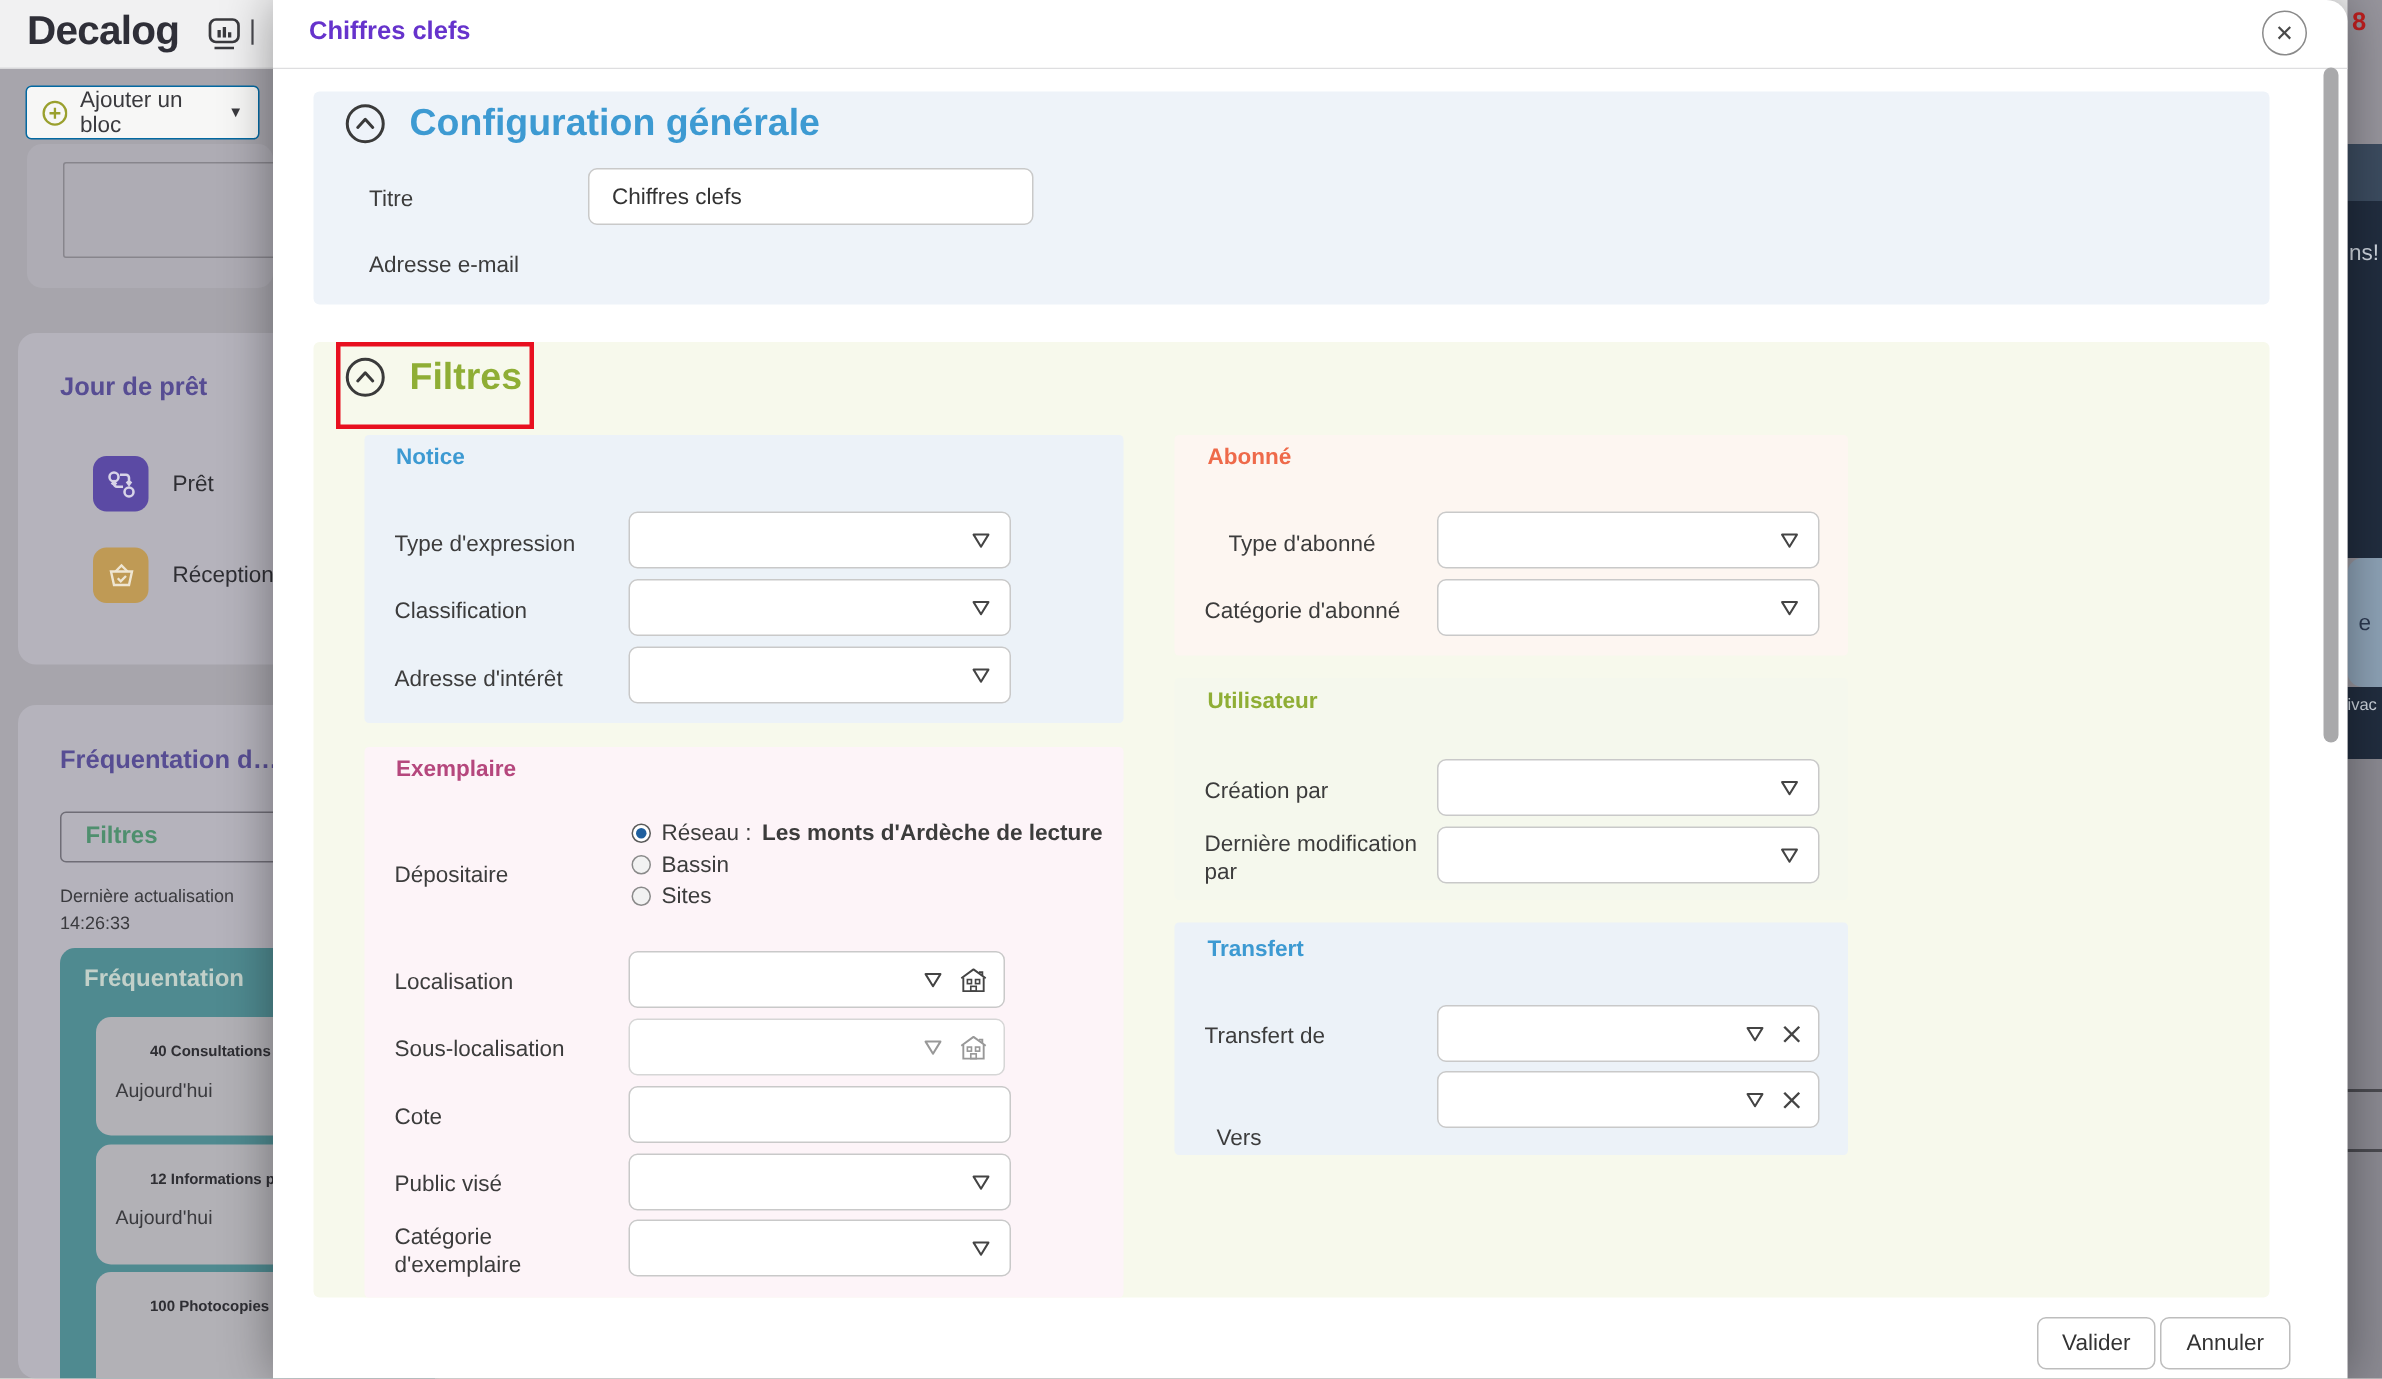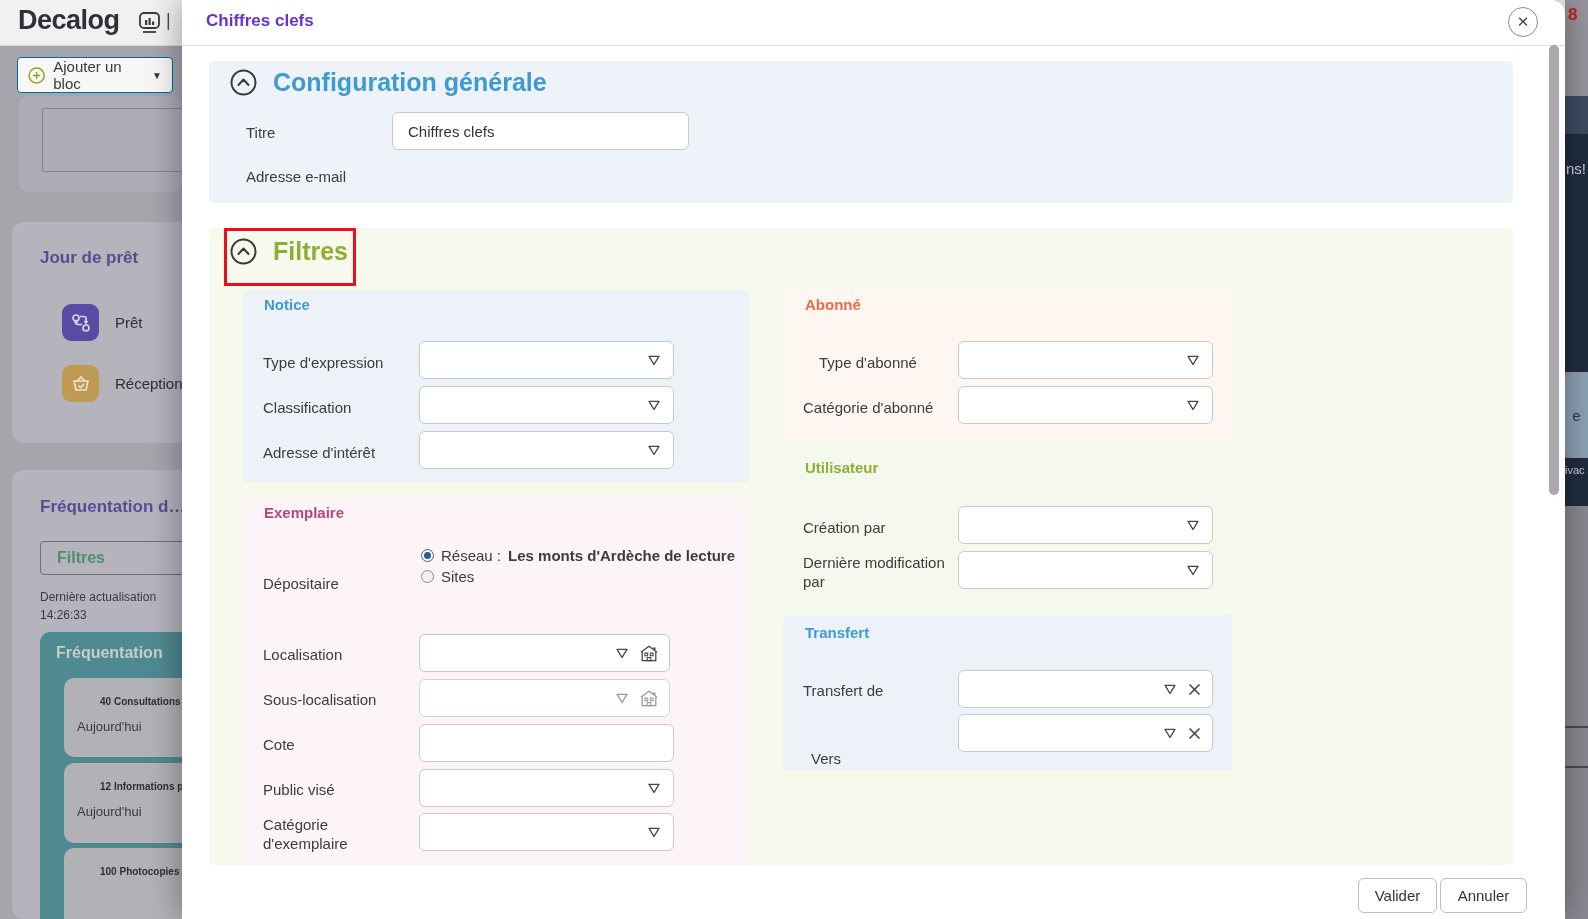--- a/index.html
+++ b/index.html
@@ -256,20 +256,24 @@
   <div class="panel-title t-magenta" style="position:absolute;left:21px;top:6px;">Exemplaire</div>
   <div class="lbl" style="position:absolute;left:20px;top:76px;">Dépositaire</div>
   <div style="position:absolute;left:178px;top:47px;display:flex;flex-direction:column;gap:0;">
     <label class="radio-row">
       <span class="radio checked"></span>
       <span>Réseau :</span>
       <b>Les monts d'Ardèche de lecture</b>
     </label>
     <label class="radio-row">
       <span class="radio"></span>
+      <span>Bassin</span>
+    </label>
+    <label class="radio-row">
+      <span class="radio"></span>
       <span>Sites</span>
     </label>
   </div>
   <div class="lbl" style="position:absolute;left:20px;top:147px;">Localisation</div>
   <div class="fld" style="left:176px;top:136px;width:251px;">
     <input style="">
     <span class="fld-icons">
       <svg width="18" height="18" viewBox="0 0 20 20">
           <path d="M4.5 6 H15.5 L10 15 Z" fill="none" stroke="#444" stroke-width="1.5" stroke-linejoin="round"></path>
         </svg>

